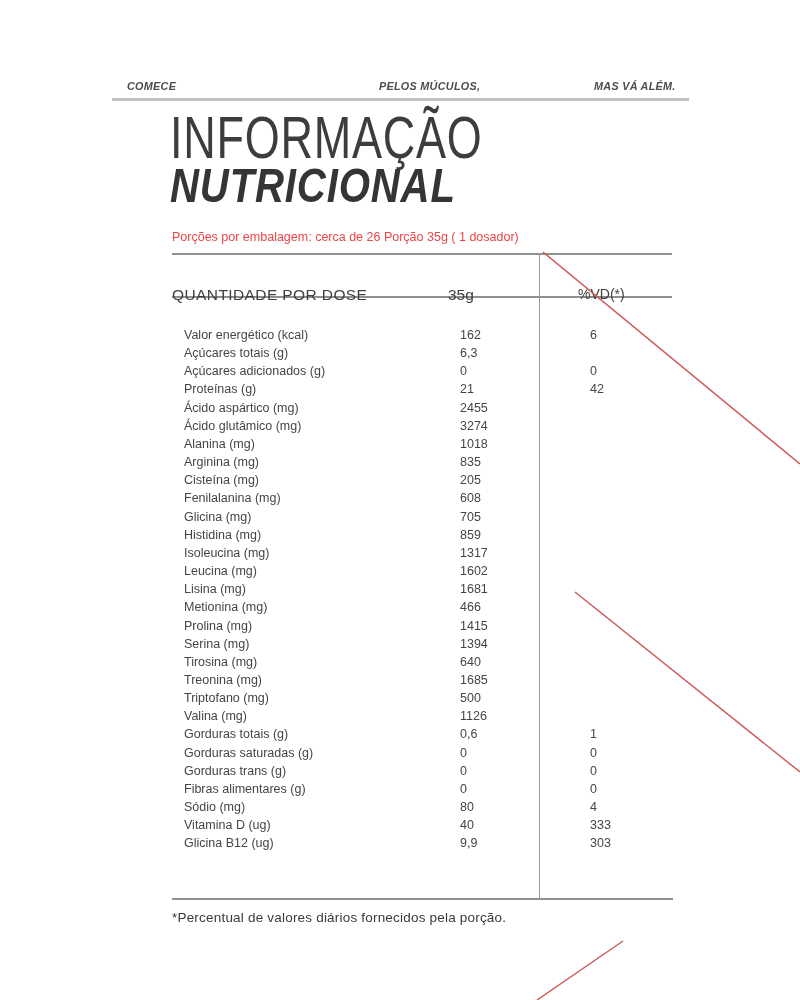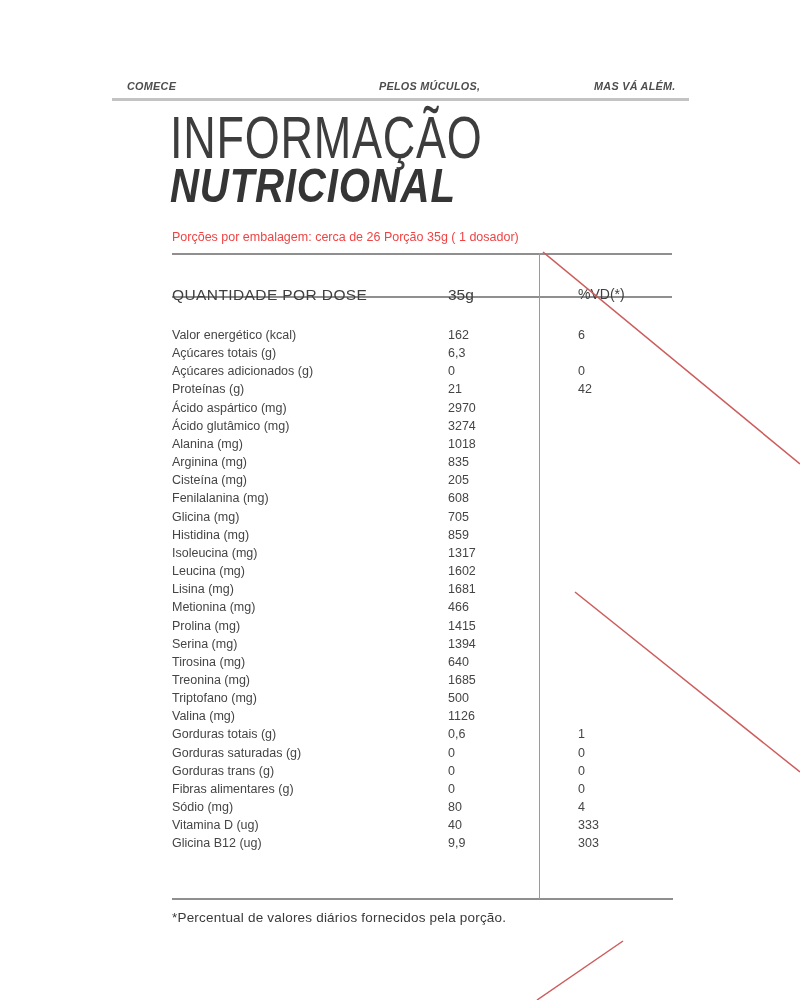--- a/index.html
+++ b/index.html
@@ -33,21 +33,21 @@
   .t-bot  {position:absolute;left:172px;top:898px;width:501px;height:2px;background:#8f8f8f;}
   .t-vert {position:absolute;left:539px;top:253px;width:1px;height:646px;background:#9a9a9a;}
 
   .th{position:absolute;top:252px;font-size:15.5px;color:#3f3f3f;white-space:nowrap;margin-top:34px;}
   .th.q{left:172px;letter-spacing:.4px;}
   .th.d{left:448px;}
   .th.v{left:578px;font-size:14px;}
 
   
   .rows{position:absolute;left:172px;top:326px;width:500px;}
-  .t-row{position:relative;height:18.17px;font-size:12.5px;color:#454545;line-height:18.17px;white-space:nowrap;}
+  .t-row{position:relative;height:18.17px;font-size:12.5px;color:#454545;line-height:18.17px;white-space:nowrap;margin-left:12px;}
   .c-label{position:absolute;left:0;}
   .c-value{position:absolute;left:276px;}
   .c-vd{position:absolute;left:406px;}
 
   
   .footnote{position:absolute;left:172px;top:910px;font-size:13.5px;color:#3a3a3a;letter-spacing:.2px;}
 
   
   .overlay{position:absolute;left:0;top:0;width:800px;height:1000px;pointer-events:none;}
 </style>
@@ -89,21 +89,21 @@
       <span class="c-value">0</span>
       <span class="c-vd">0</span>
     </div>
     <div class="t-row">
       <span class="c-label">Proteínas (g)</span>
       <span class="c-value">21</span>
       <span class="c-vd">42</span>
     </div>
     <div class="t-row">
       <span class="c-label">Ácido aspártico (mg)</span>
-      <span class="c-value">2970</span>
+      <span class="c-value">2455</span>
       <span class="c-vd"></span>
     </div>
     <div class="t-row">
       <span class="c-label">Ácido glutâmico (mg)</span>
       <span class="c-value">3274</span>
       <span class="c-vd"></span>
     </div>
     <div class="t-row">
       <span class="c-label">Alanina (mg)</span>
       <span class="c-value">1018</span>

